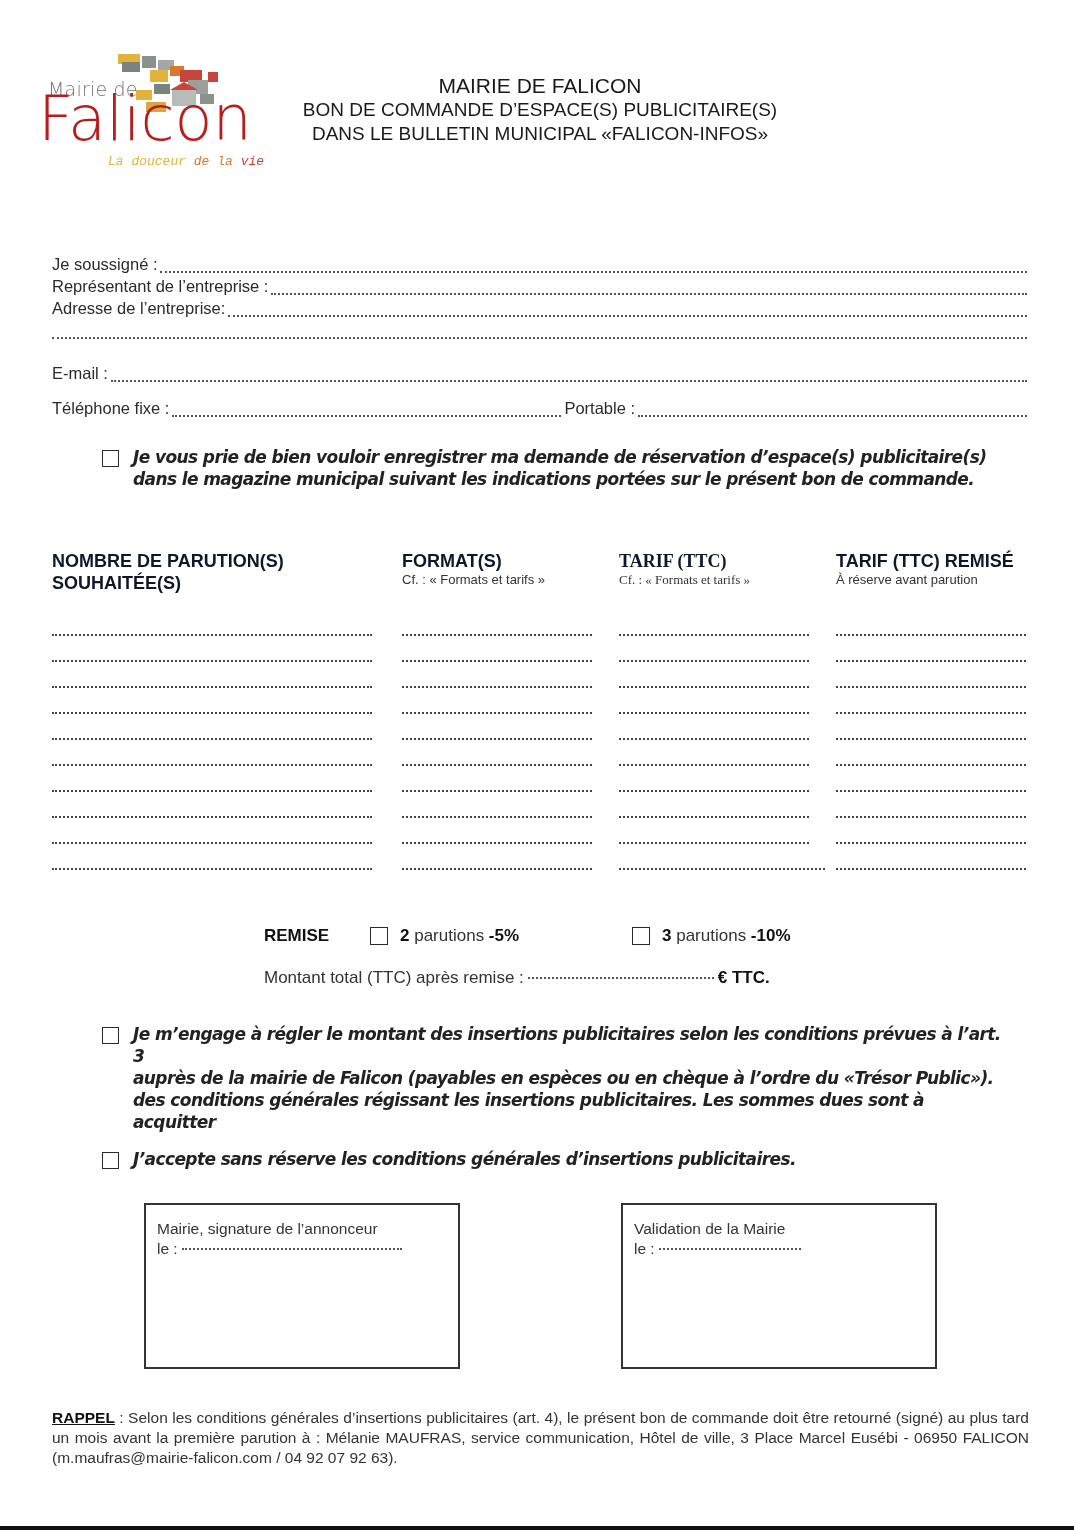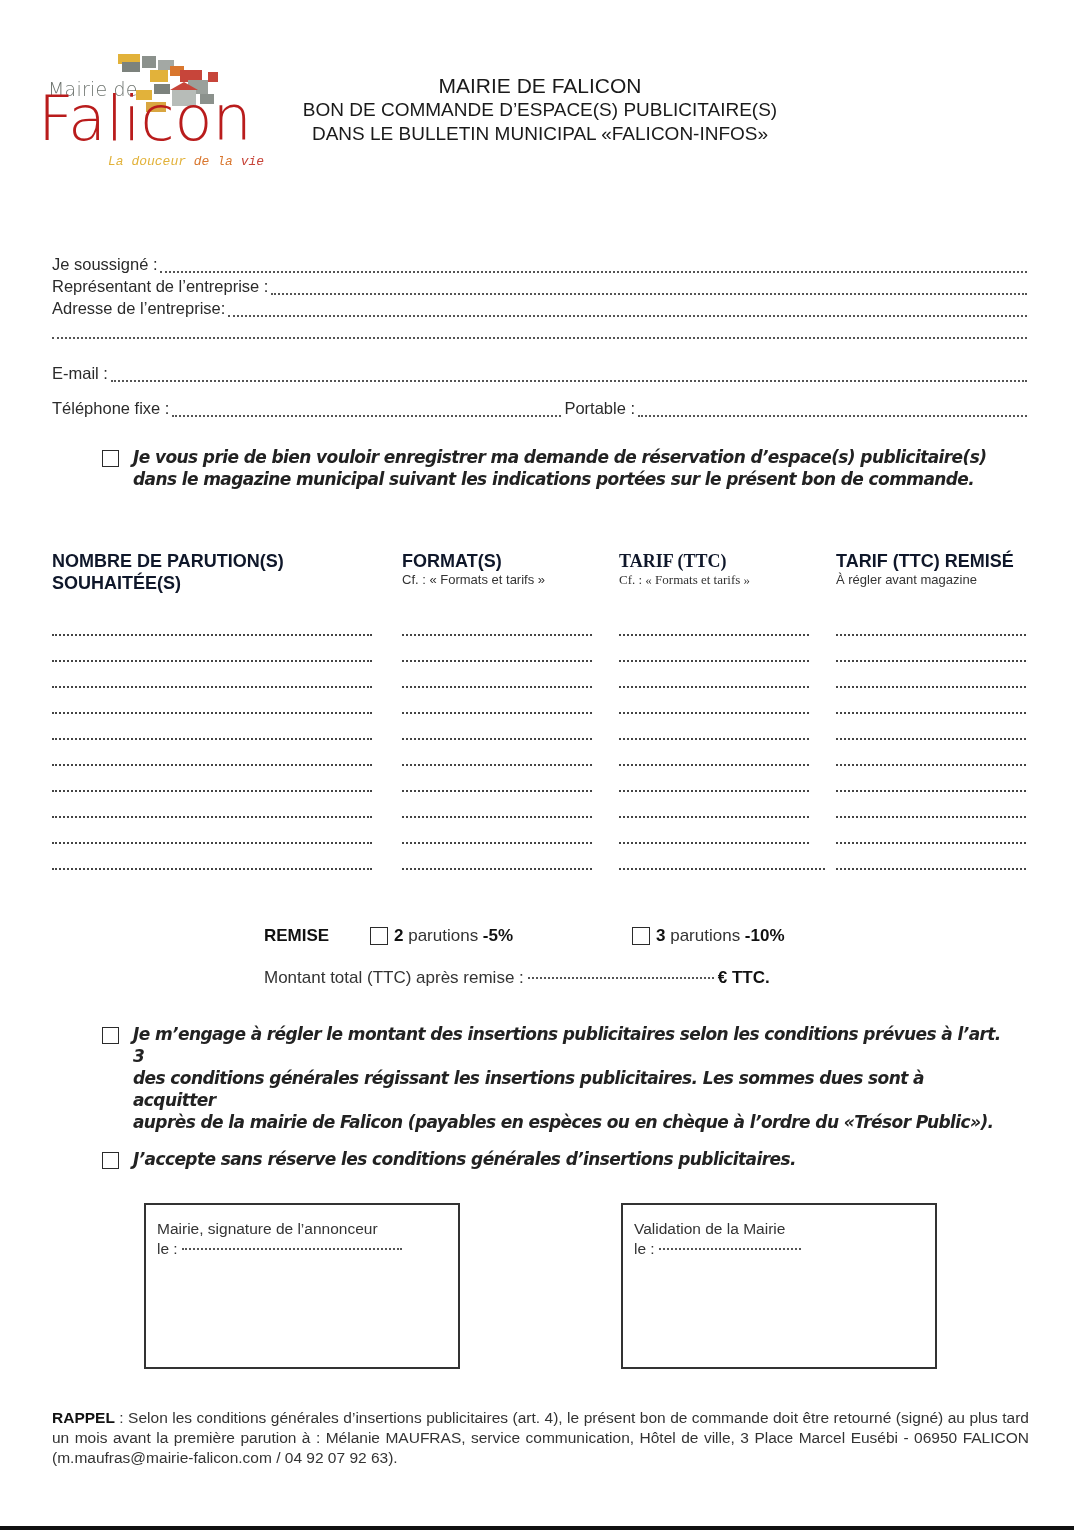--- a/index.html
+++ b/index.html
@@ -36,36 +36,36 @@
     .cb-text { position: absolute; left: 31px; font-size: 17px; font-style: italic; font-weight: bold; line-height: 22px; color: #222; font-family: "DejaVu Sans", sans-serif; letter-spacing: -0.6px; }
 
     
     .col-head { font-weight: bold; font-size: 18px; line-height: 22px; color: #0f172a; }
     .col-sub { font-size: 13px; color: #333; line-height: 16px; margin-top: 0px; }
     .col { top: 550px; }
     .row-dots { position: absolute; height: 0; border-bottom: 2.5px dotted #444; }
 
     
     .remise-label { left: 264px; top: 926px; font-size: 17px; font-weight: bold; color: #111; }
-    .remise-opt { top: 926px; font-size: 17px; color: #333; display: flex; align-items: center; gap: 6px; }
+    .remise-opt { top: 926px; font-size: 17px; color: #333; display: flex; align-items: center; gap: 12px; }
     .remise-opt .cb { width: 18px; height: 18px; }
     .remise-opt b { color: #111; }
     .total { left: 264px; top: 968px; font-size: 17px; color: #333; display: flex; align-items: baseline; white-space: nowrap; }
     .total .dots-inline { display: inline-block; width: 186px; border-bottom: 2px dotted #555; margin: 0 4px; height: 0; position: relative; top: -4px; }
     .total b { color: #111; }
 
     
     .sig-box { border: 2px solid #333; box-sizing: border-box; background: #fff; }
     .sig-text { position: absolute; left: 11px; top: 14px; font-size: 15.5px; color: #333; line-height: 20px; }
     .sig-le { display: flex; align-items: baseline; white-space: nowrap; }
     .sig-le .d { display: inline-block; border-bottom: 2px dotted #555; height: 0; margin-left: 4px; position: relative; top: -4px; }
 
     
     .rappel { left: 52px; top: 1408px; width: 977px; font-size: 15.5px; line-height: 20px; color: #333; text-align: justify; }
-    .rappel b { color: #111; }
+    .rappel b { color: #111; text-decoration: underline; }
 
     .bottom-rule { left: 0; top: 1526px; width: 1074px; height: 4px; background: #111; }
   </style>
 </head>
 <body>
 
 <div class="abs logo">
 </div>
 <svg class="abs logo-houses" viewBox="0 0 120 70" width="120" height="70">
   <rect x="8" y="4" width="22" height="10" fill="#e2b23a"></rect>
@@ -137,21 +137,21 @@
 <div class="abs col" style="left:402px;">
   <div class="col-head">FORMAT(S)</div>
   <div class="col-sub">Cf. : « Formats et tarifs »</div>
 </div>
 <div class="abs col" style="left:619px;font-family:Liberation Serif, serif;">
   <div class="col-head">TARIF (TTC)</div>
   <div class="col-sub">Cf. : « Formats et tarifs »</div>
 </div>
 <div class="abs col" style="left:836px;">
   <div class="col-head">TARIF (TTC) REMISÉ</div>
-  <div class="col-sub">À régler avant magazine</div>
+  <div class="col-sub">À réserve avant parution</div>
 </div>
 
 <div class="abs" style="left:0; top:0; width:1074px; height:1530px; pointer-events:none;" id="rows-container">
     <div class="row-dots" style="left: 52px; top: 634px; width: 320px; pointer-events: auto;"></div>
     <div class="row-dots" style="left: 402px; top: 634px; width: 190px; pointer-events: auto;"></div>
     <div class="row-dots" style="left: 619px; top: 634px; width: 190px; pointer-events: auto;"></div>
     <div class="row-dots" style="left: 836px; top: 634px; width: 190px; pointer-events: auto;"></div>
     <div class="row-dots" style="left: 52px; top: 660px; width: 320px; pointer-events: auto;"></div>
     <div class="row-dots" style="left: 402px; top: 660px; width: 190px; pointer-events: auto;"></div>
     <div class="row-dots" style="left: 619px; top: 660px; width: 190px; pointer-events: auto;"></div>
@@ -202,22 +202,22 @@
 <div class="abs total">
   <span>Montant total (TTC) après remise :</span>
   <span class="dots-inline"></span>
   <b>€ TTC.</b>
 </div>
 
 <div class="abs cb-row" style="top:1023px; height:68px;">
   <span class="cb"></span>
   <div class="cb-text" style="top:0;">
     <div>Je m’engage à régler le montant des insertions publicitaires selon les conditions prévues à l’art. 3</div>
+    <div>auprès de la mairie de Falicon (payables en espèces ou en chèque à l’ordre du «Trésor Public»).</div>
     <div>des conditions générales régissant les insertions publicitaires. Les sommes dues sont à acquitter</div>
-    <div>auprès de la mairie de Falicon (payables en espèces ou en chèque à l’ordre du «Trésor Public»).</div>
   </div>
 </div>
 
 <div class="abs cb-row" style="top:1148px; height:24px;">
   <span class="cb"></span>
   <div class="cb-text" style="top:0;">J’accepte sans réserve les conditions générales d’insertions publicitaires.</div>
 </div>
 
 <div class="abs sig-box" style="left:144px; top:1203px; width:316px; height:166px;">
   <div class="sig-text">

